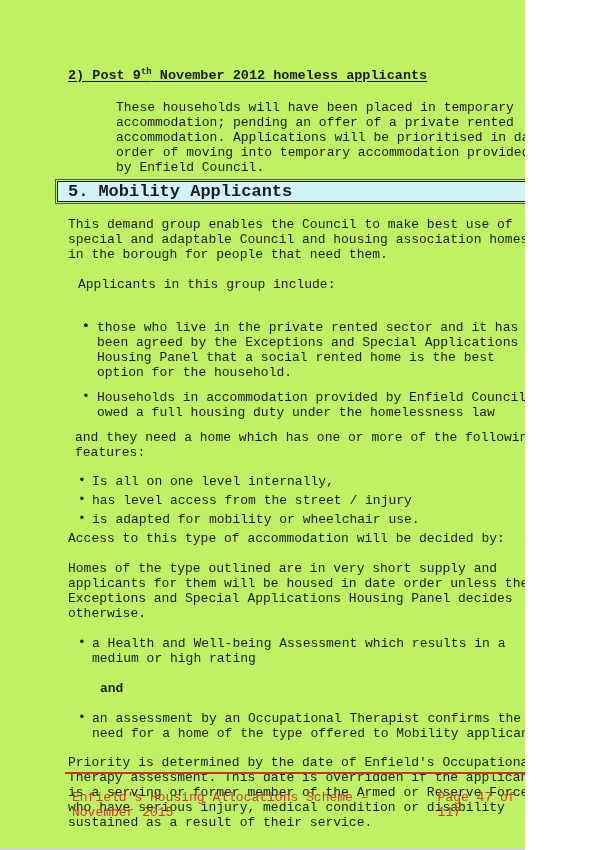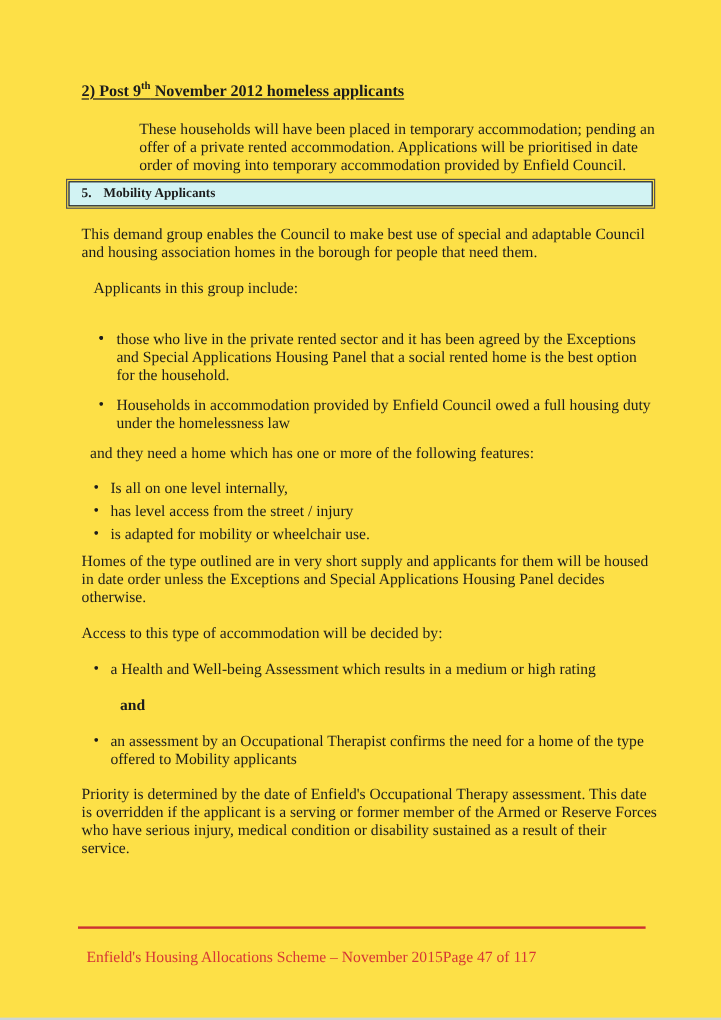--- a/index.html
+++ b/index.html
@@ -1,22 +1,22 @@
 <!DOCTYPE html>
 <html><head>
 <meta charset="utf-8">
 <style>
   * { margin: 0; padding: 0; box-sizing: border-box; }
   html, body { background: #ffffff; }
   .page {
     position: relative;
-    width: 601px;
+    width: 525px;
     height: 850px;
-    background: #fde047;
-    font-family: Liberation Serif, serif;
+    background: #bef264;
+    font-family: Liberation Mono, monospace;
     font-size: 13px;
     line-height: 15px;
     color: #1c1c1c;
     overflow: hidden;
   }
   .content {
     position: absolute;
     top: 68px;
     left: 68px;
     width: 480px;
@@ -34,21 +34,21 @@
   .para-tight { margin-bottom: 6px; margin-left: 48px; }
   .section-box {
     margin-left: -11px;
     width: 487px;
     background: #d2f3f3;
     border: 1px solid #1a1a1a;
     outline: 1px solid #555;
     outline-offset: 1px;
     padding: 2px 6px 2px 10px;
     font-weight: bold;
-    font-size: 11px;
+    font-size: 17px;
     margin-bottom: 15px;
     margin-top: 0;
   }
   .section-box .sec-num { display: inline-block; margin-right: 10px; }
   .label-indent-10 { padding-left: 10px; margin-bottom: 28px; }
   .label-indent-7 { padding-left: 7px; margin-bottom: 14px; }
   .bullet {
     position: relative;
     padding-left: 29px;
     margin-bottom: 10px;
@@ -143,23 +143,23 @@
     </div>
     <div class="bullet-sm">
       <span class="dot">•</span>
       <span>has level access from the street / injury</span>
     </div>
     <div class="bullet-sm">
       <span class="dot">•</span>
       <span>is adapted for mobility or wheelchair use.</span>
     </div>
 
+    <p class="mb15">Access to this type of accommodation will be decided by:</p>
+
     <p class="mb15 mt8">Homes of the type outlined are in very short supply and applicants for them will be housed in date order unless the Exceptions and Special Applications Housing Panel decides otherwise.</p>
-
-    <p class="mb15">Access to this type of accommodation will be decided by:</p>
 
     <div class="bullet-sm mb15">
       <span class="dot">•</span>
       <span>a Health and Well-being Assessment which results in a medium or high rating</span>
     </div>
 
     <div class="and-connector">and</div>
 
     <div class="bullet-sm mb14">
       <span class="dot">•</span>

